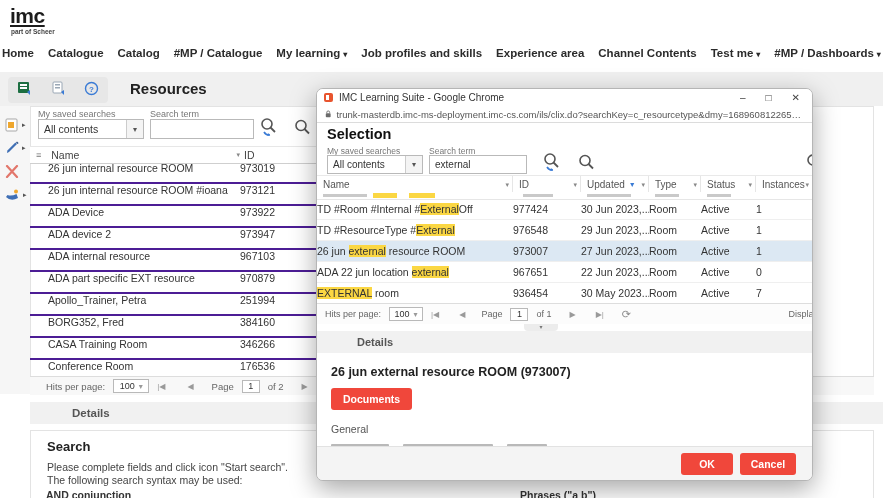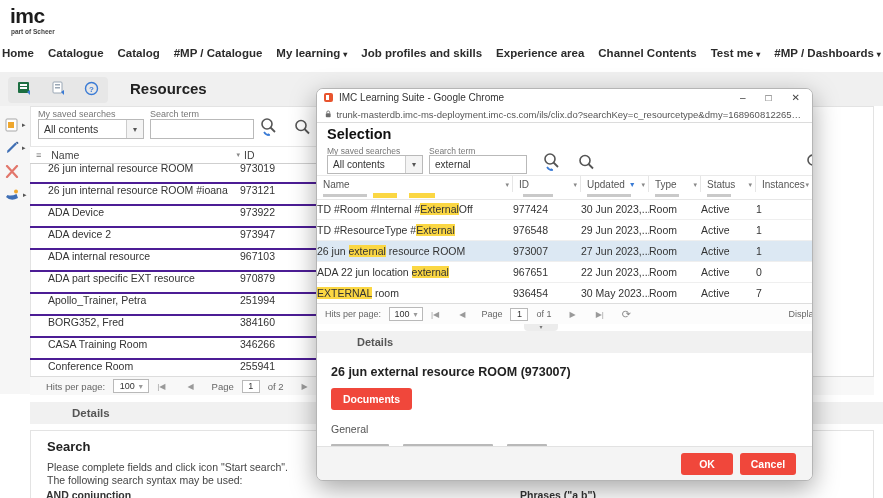--- a/index.html
+++ b/index.html
@@ -1,21 +1,21 @@
 <!DOCTYPE html>
 <html style="--accent: #f0473b; --highlight: #fbd743; --selected-row: #dce8f3;"><head>
 <meta charset="utf-8">
 <style>
   html,body{margin:0;padding:0;}
   body{font-family:"Liberation Sans", sans-serif; background:#dcdcdc;}
   .page{position:relative;width:883px;height:498px;background:#fff;overflow:hidden;}
   .abs{position:absolute;}
 
   
-  .logo{left:10px;top:6px;font-weight:bold;font-size:21px;color:#1c1c1c;letter-spacing:-0.5px;line-height:20px;}
+  .logo{left:10px;top:6px;font-weight:bold;font-size:21px;color:#1c1c1c;letter-spacing:-0.5px;line-height:20px;text-decoration:underline;}
   .tagline{left:11px;top:28px;font-size:6.5px;color:#444;font-weight:bold;}
   .nav{left:2px;top:47px;right:0;height:18px;display:flex;gap:14px;white-space:nowrap;overflow:hidden;}
   .nav-item{font-size:11.5px;font-weight:bold;color:#2b2b2b;cursor:pointer;}
   .nav-item .caret{font-size:8px;color:#2b2b2b;margin-left:3px;}
 
   
   .band{left:0;top:72px;width:883px;height:34px;background:#f0f0f0;}
   .icon-group{left:8px;top:77px;width:100px;height:26px;background:#e7e7e7;border-radius:4px;display:flex;align-items:center;justify-content:space-around;}
   .page-title{left:130px;top:80px;font-size:15px;font-weight:bold;color:#222;}
 
@@ -206,21 +206,21 @@
       <div class="lrow">
         <div class="nm">BORG352, Fred</div>
         <div class="id">384160</div>
       </div>
       <div class="lrow">
         <div class="nm">CASA Training Room</div>
         <div class="id">346266</div>
       </div>
       <div class="lrow">
         <div class="nm">Conference Room</div>
-        <div class="id">255941</div>
+        <div class="id">176536</div>
       </div>
       <div class="lrow"></div>
     </div>
 
   <div class="abs pagbar" style="left:30px;top:376px;width:844px;height:18px;">
     <span style="margin-left:16px;">Hits per page:</span>
     <span class="minibox" style="width:36px;height:14px;gap:4px;">
       <span>100</span>
         <span class="pgly">▾</span>
     </span>

